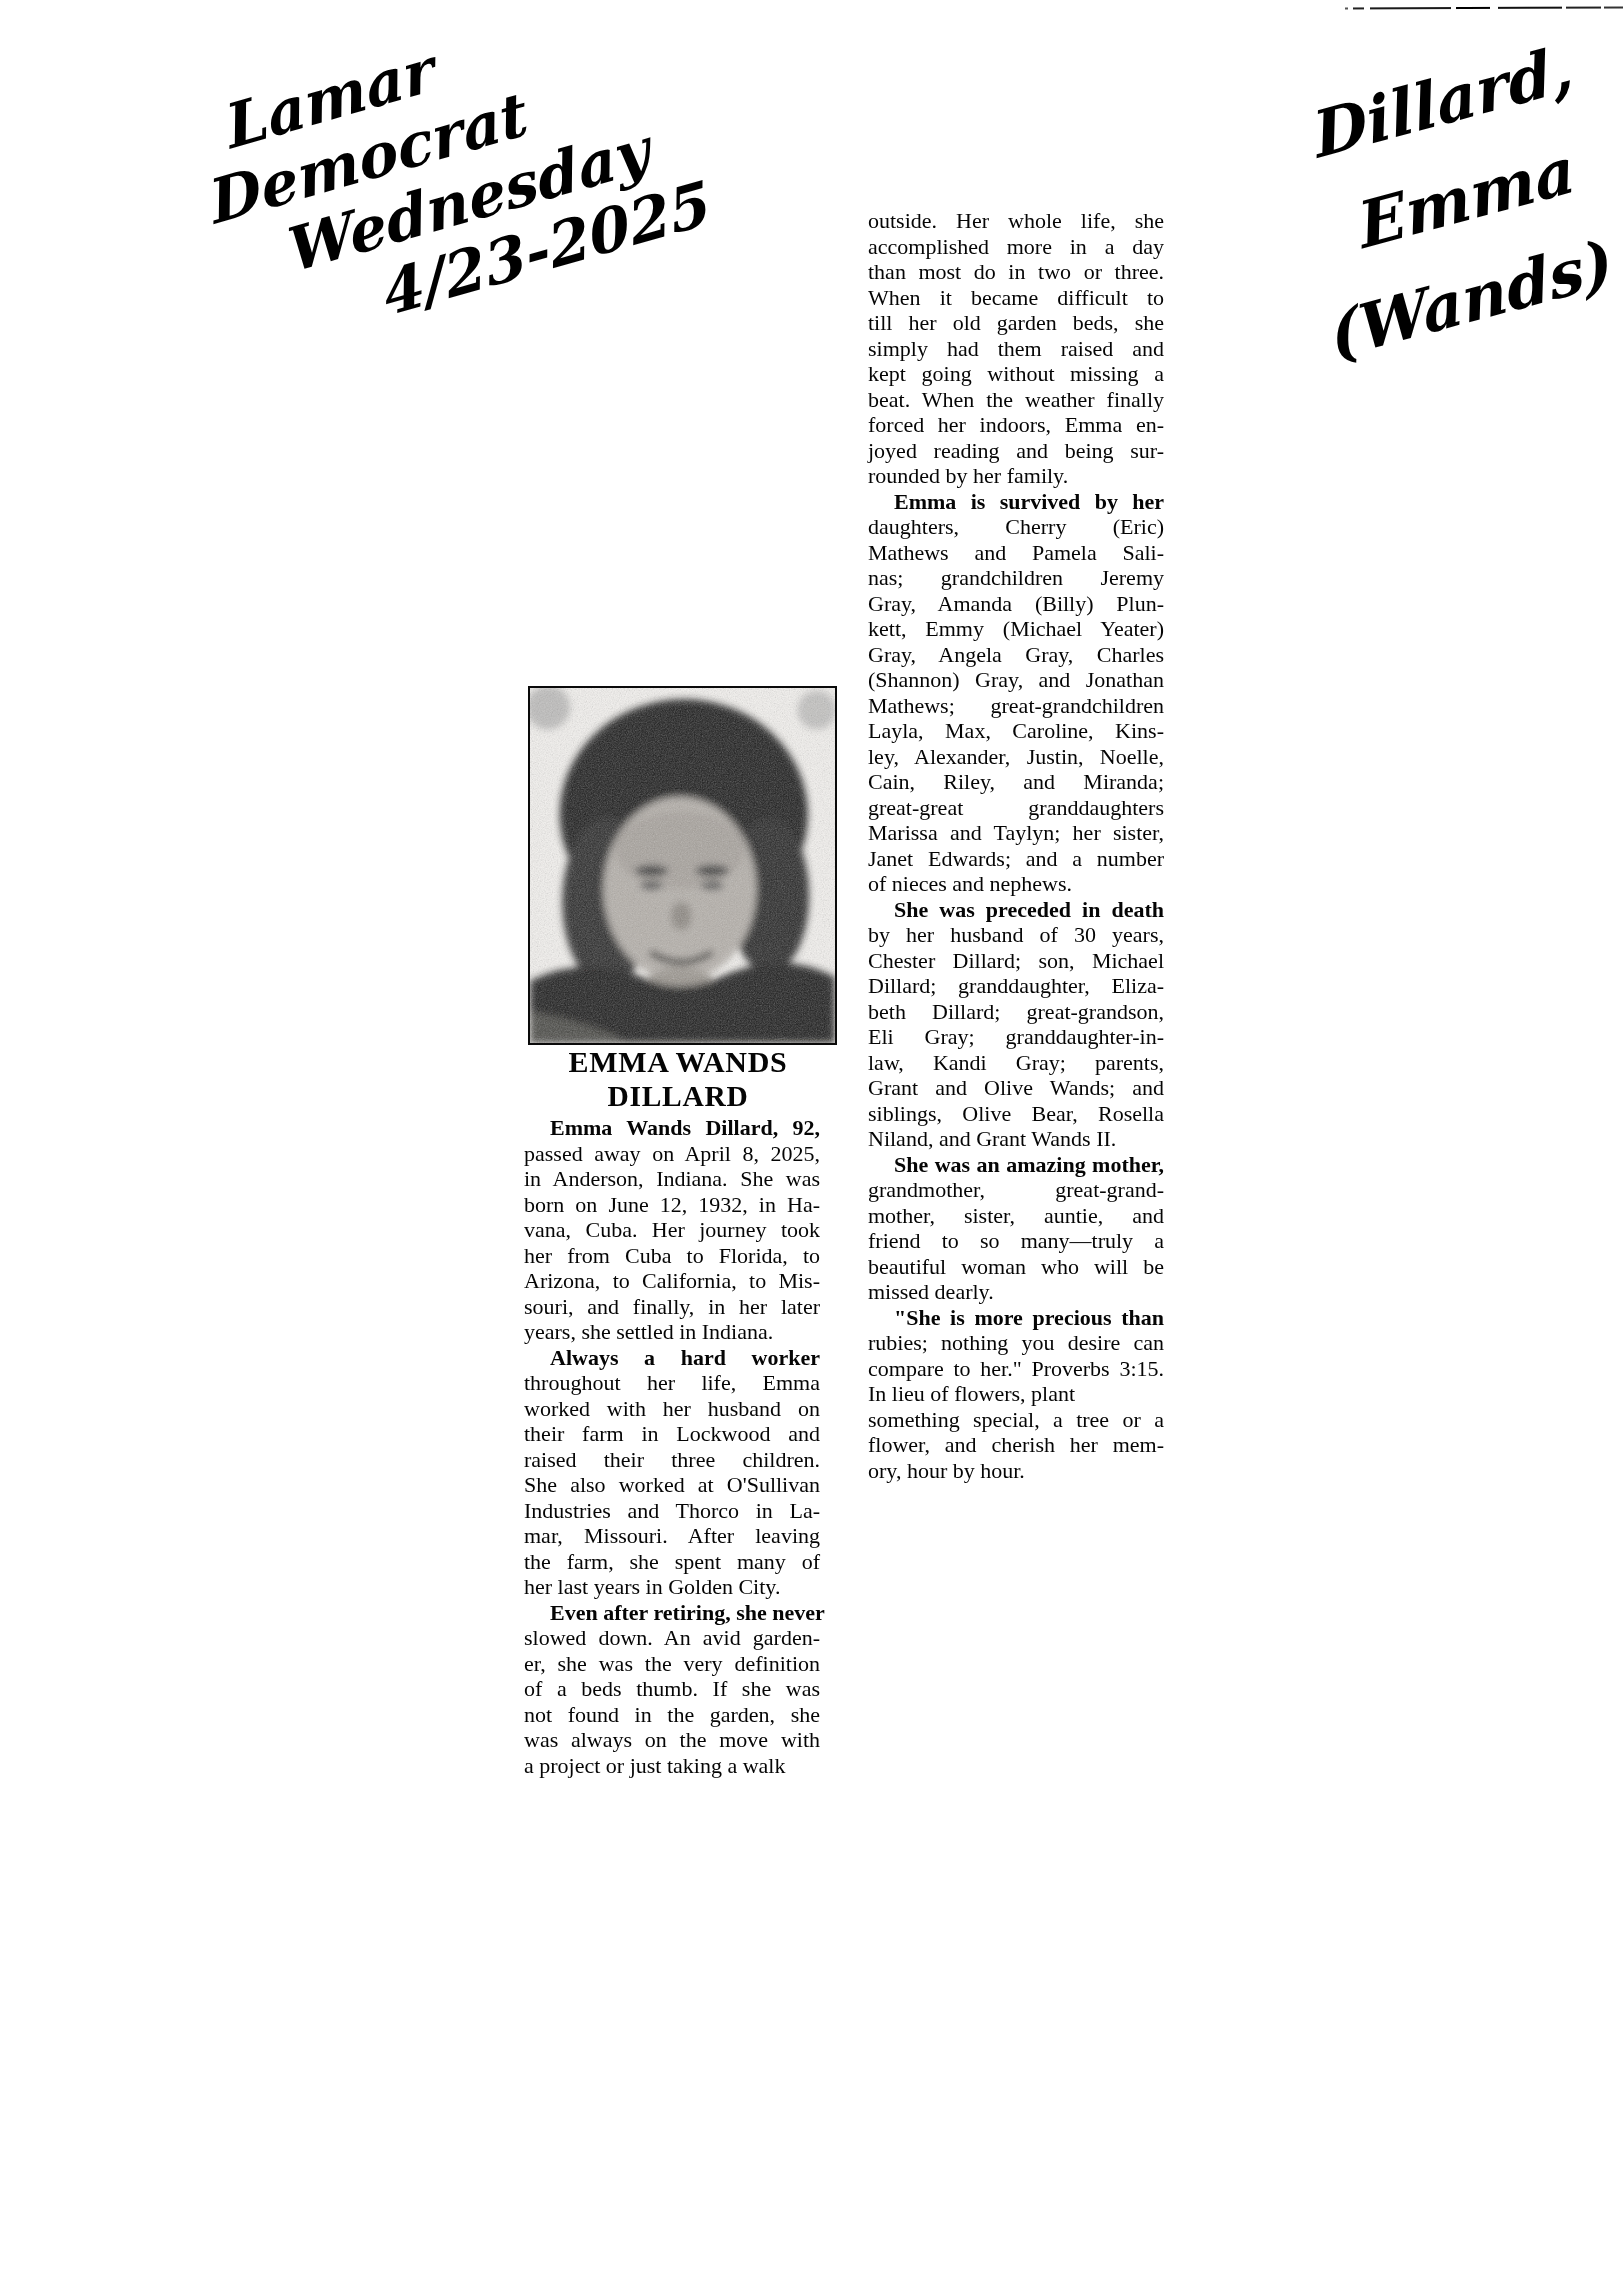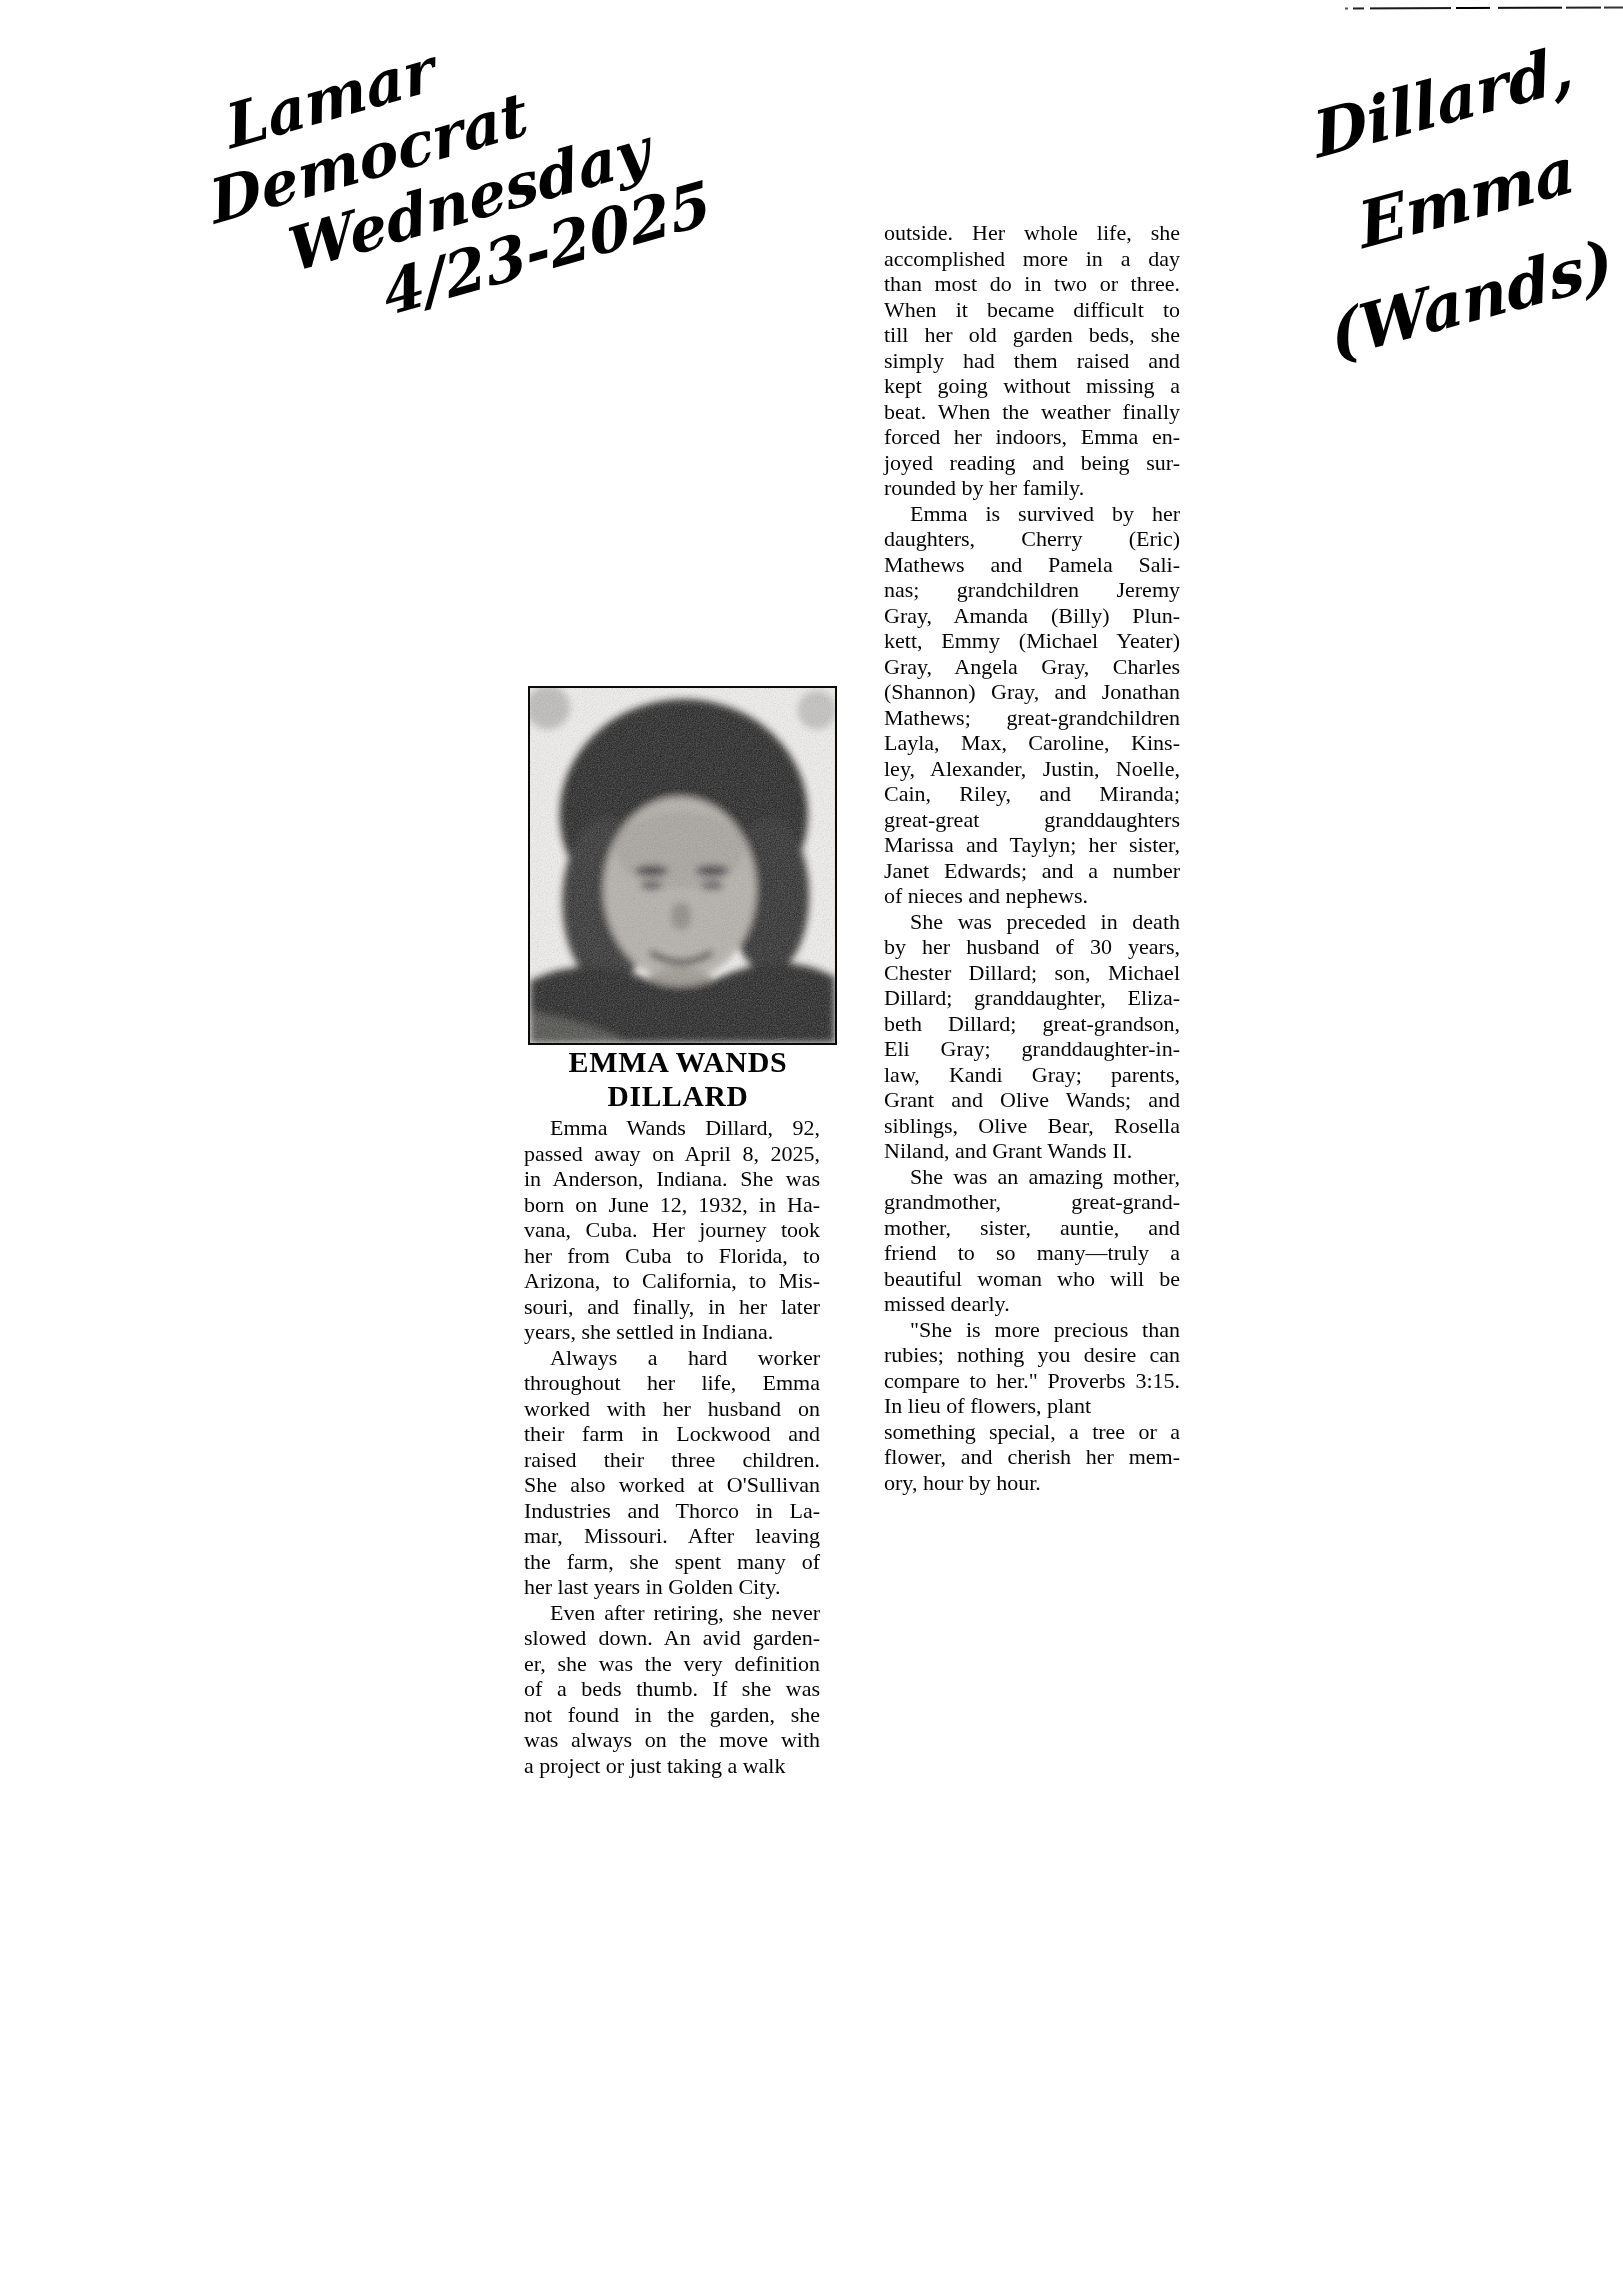--- a/index.html
+++ b/index.html
@@ -57,29 +57,29 @@
     font-weight:bold; letter-spacing:0.7px; color:#050505;
   }
   .headline-1{ top:1045px; font-size:30px; }
   .headline-2{ top:1080px; font-size:29.5px; }
   
   .col{
     position:absolute; width:296px;
     font-size:22px; color:#050505;
   }
   .col-left{ left:524px; top:1115px; }
-  .col-right{ left:868px; top:220px;margin-left:16px; }
+  .col-right{ left:868px; top:208px; }
   .para{ margin:0; }
   .jline{
     height:25.5px; line-height:25.5px;
     text-align:justify; text-align-last:justify;
     white-space:nowrap; overflow:visible;
   }
   .jline.lastline{ text-align-last:left; }
-  .jline.indent{ text-indent:26px; }
+  .jline.indent{ text-indent:26px;font-weight:bold; }
 </style>
 </head>
 <body>
 
 <div class="tear-line"></div>
 
 <div class="hand hand-topleft">
     <div class="hand-line l0">Lamar</div>
     <div class="hand-line l1">Democrat</div>
     <div class="hand-line l2">Wednesday</div>

